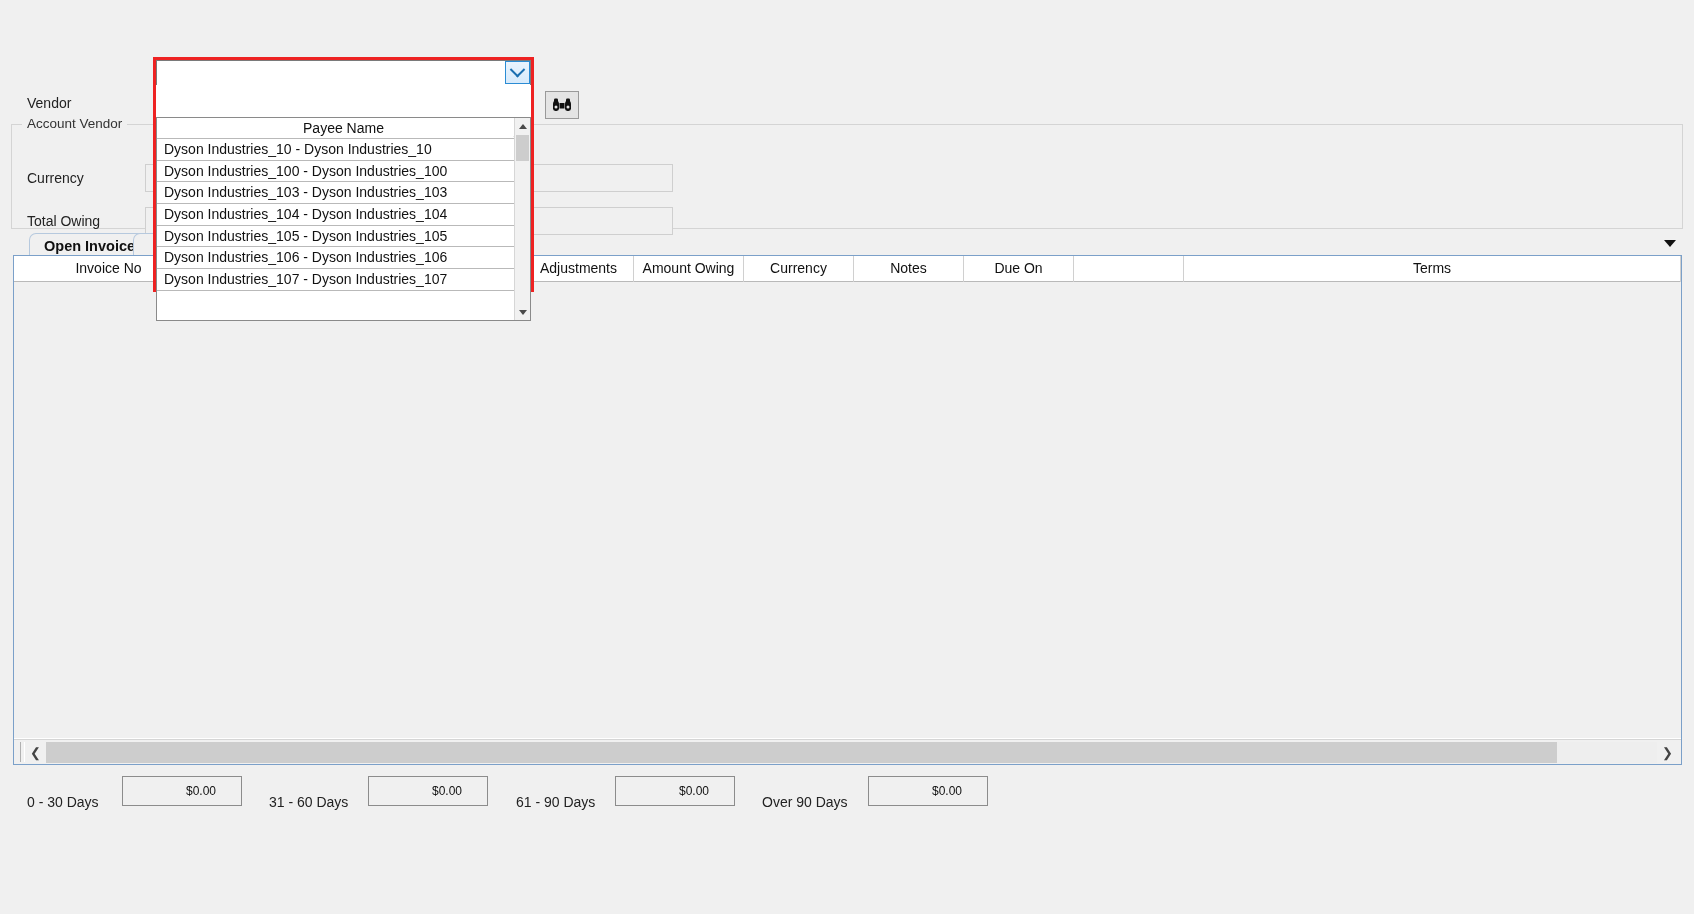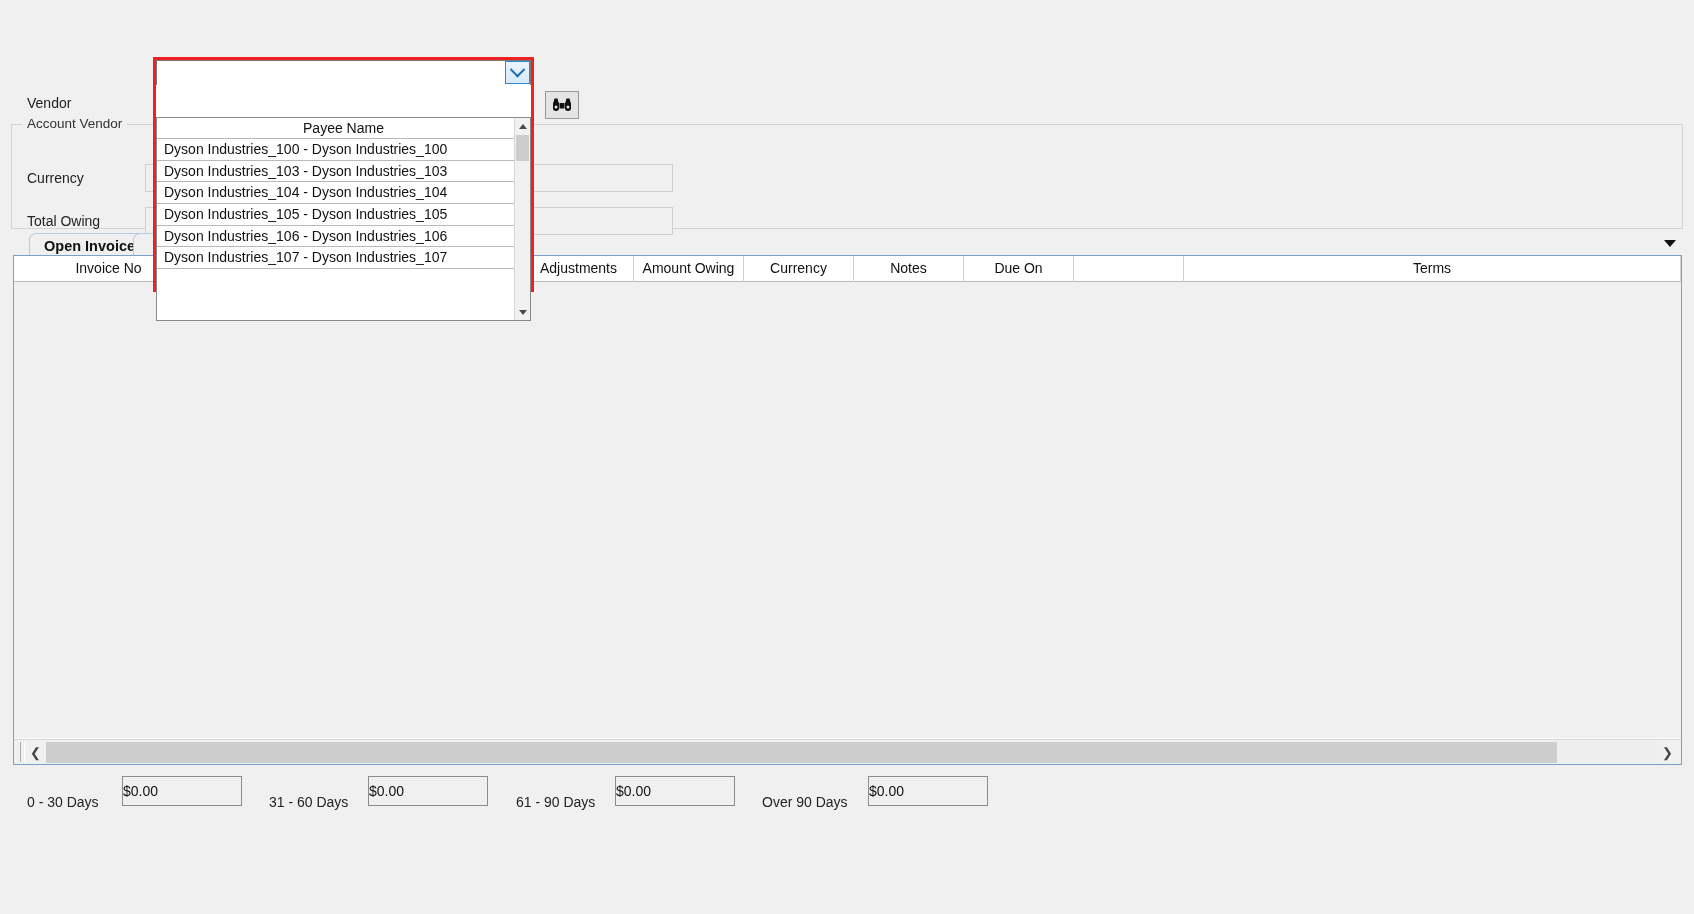--- a/index.html
+++ b/index.html
@@ -382,25 +382,25 @@
     font-size: 14px;
     color: #222;
     white-space: nowrap;
   }
   .aging-box {
     position: absolute;
     height: 30px;
     background: #f0f0f0;
     border: 1px solid #8c8c8c;
     box-sizing: border-box;
-    text-align: left;
-    font-size: 14px;
+    text-align: right;
+    font-size: 12px;
     color: #111;
     line-height: 28px;
-    padding-right: 10px;
+    padding-right: 25px;
     overflow: hidden;
   }
 </style>
 </head>
 <body>
 
 <div class="window">
 
 
   <div class="client">
@@ -486,20 +486,21 @@
         <span class="chev"></span>
       </div>
     </div>
 
     <div class="dropdown-panel">
       <div class="dd-header">
         <span>Payee Name</span>
         <span class="dd-sort">╱</span>
       </div>
       <div class="dd-list" id="dd-list">
+          <div class="dd-item">Dyson Industries_10 - Dyson Industries_10</div>
           <div class="dd-item">Dyson Industries_100 - Dyson Industries_100</div>
           <div class="dd-item">Dyson Industries_103 - Dyson Industries_103</div>
           <div class="dd-item">Dyson Industries_104 - Dyson Industries_104</div>
           <div class="dd-item">Dyson Industries_105 - Dyson Industries_105</div>
           <div class="dd-item">Dyson Industries_106 - Dyson Industries_106</div>
           <div class="dd-item">Dyson Industries_107 - Dyson Industries_107</div>
         </div>
       <div class="dd-scroll">
         <div class="dd-sb-btn up">
             <span class="arr-up"></span>

